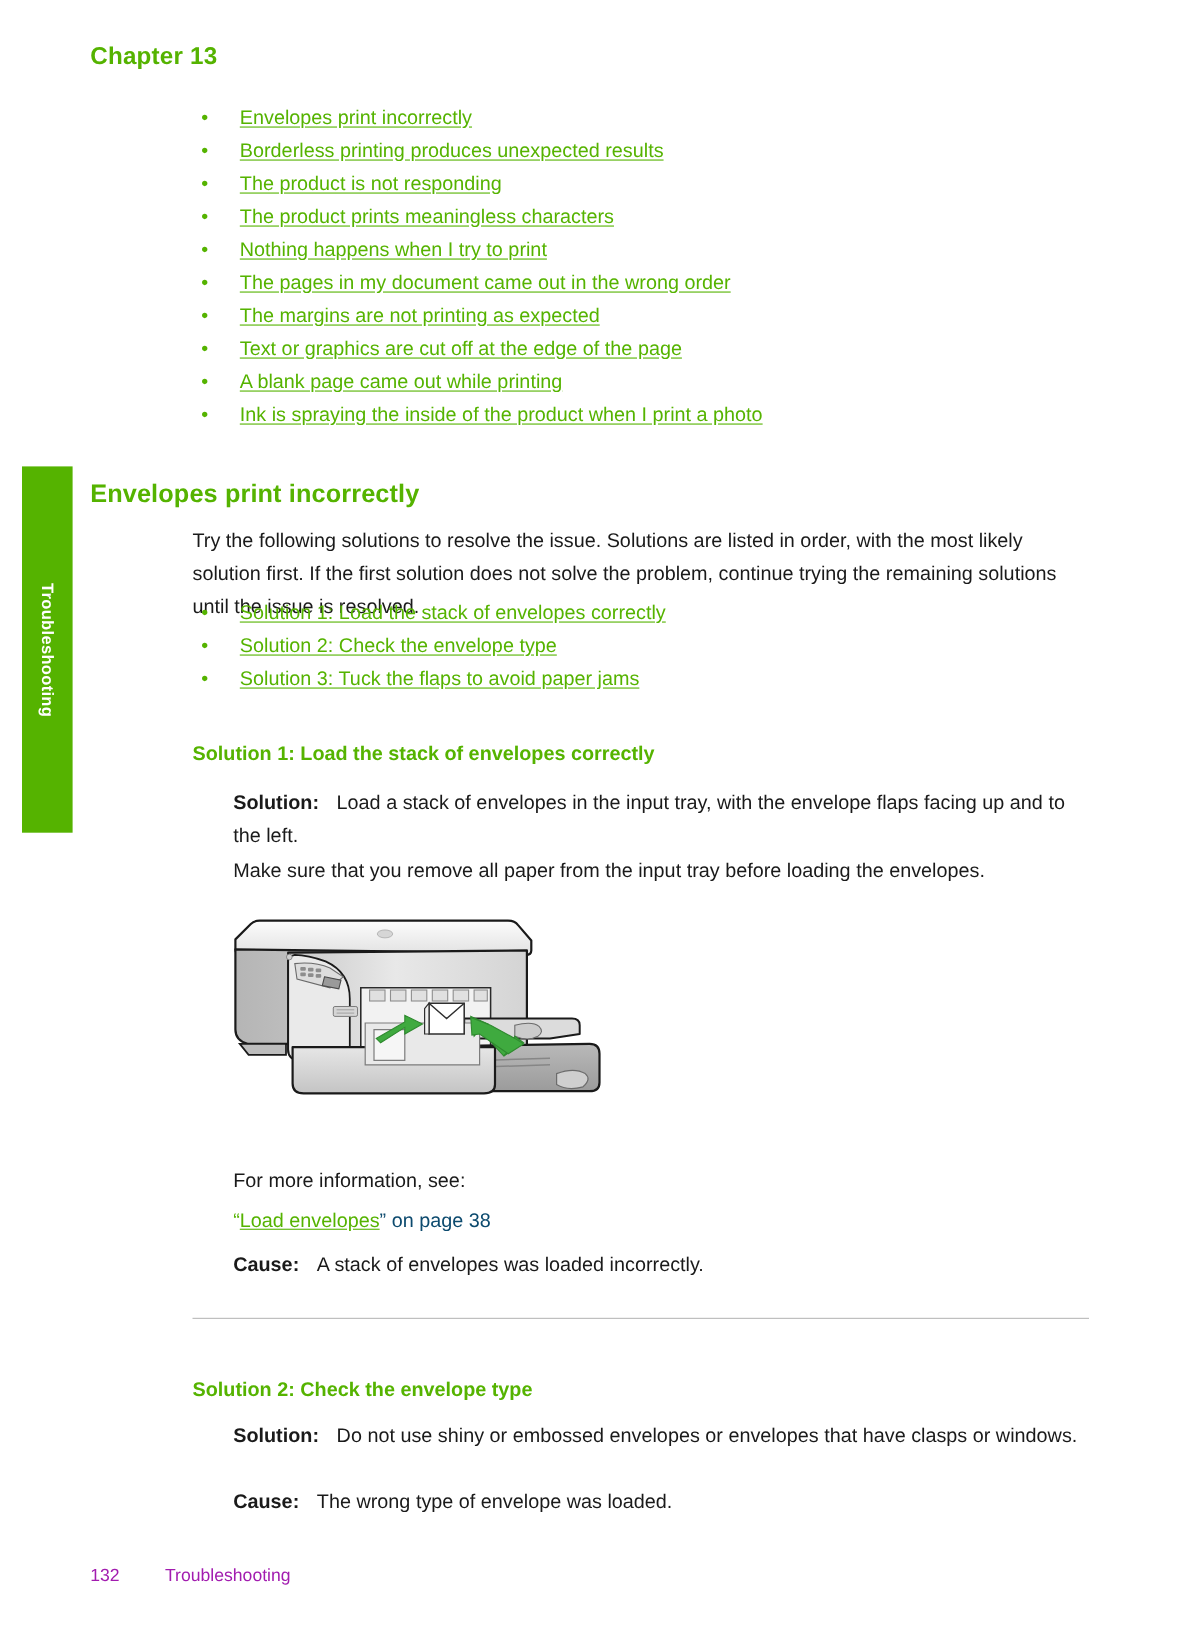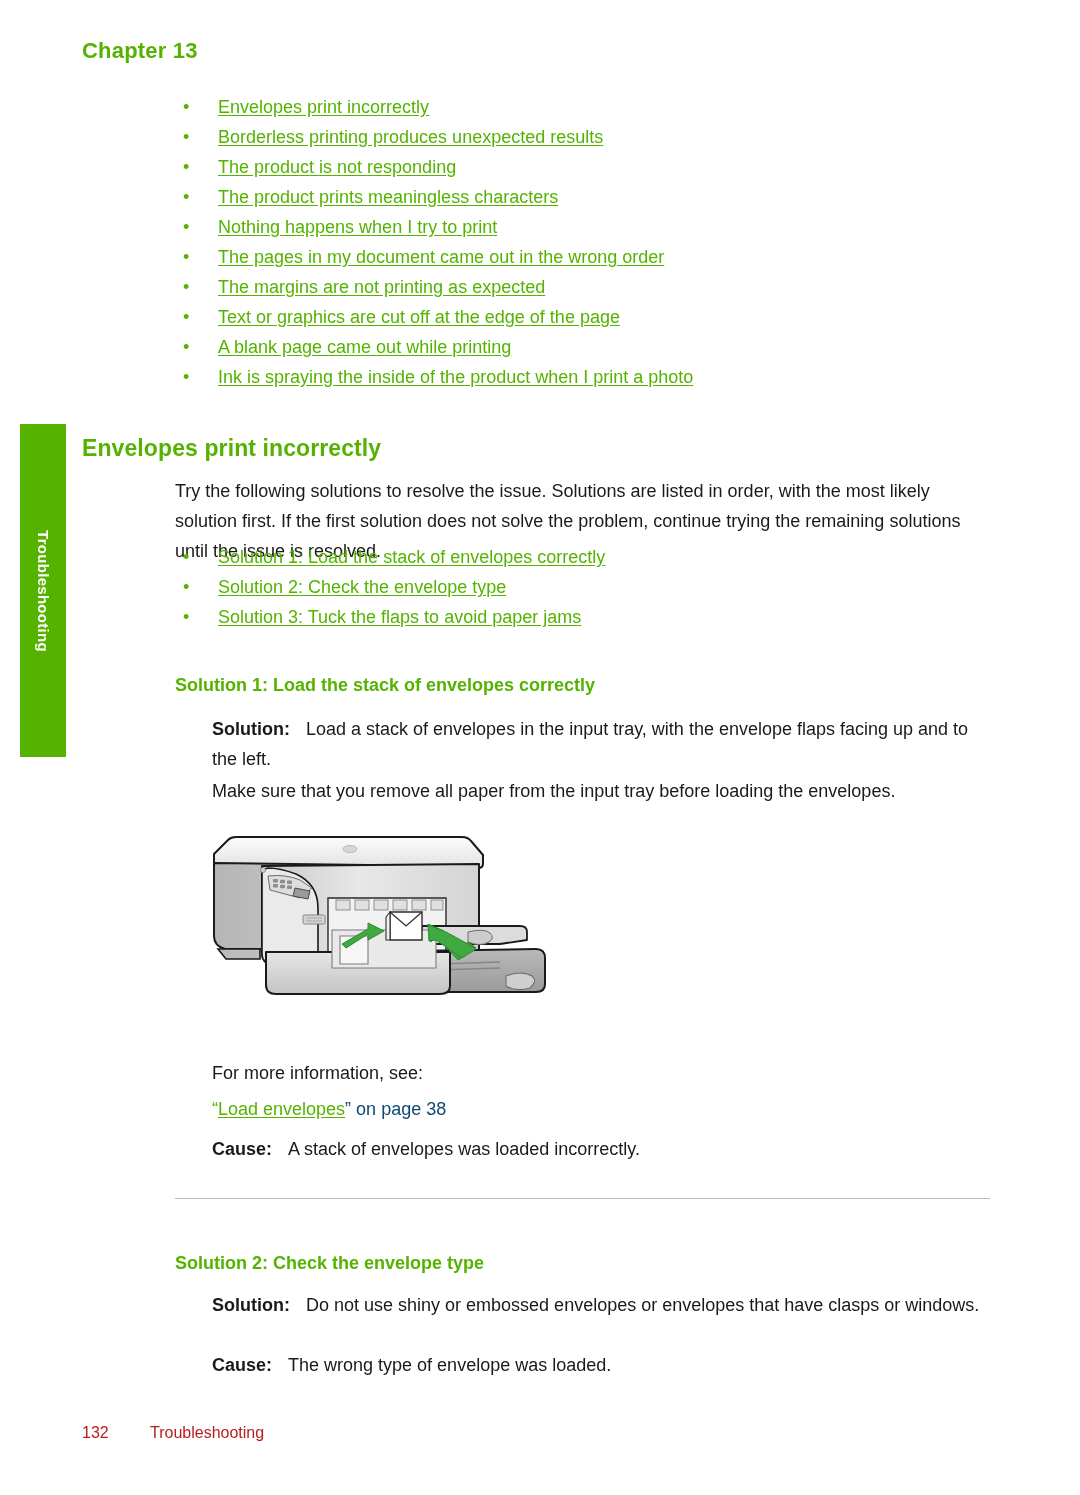--- a/index.html
+++ b/index.html
@@ -148,21 +148,21 @@
     height: 1px;
     background: #b8b8b8;
   }
 
   
   .footer {
     position: absolute;
     left: 82px;
     top: 1424px;
     font-size: 16px;
-    color: #b91c1c;
+    color: #a21caf;
     white-space: nowrap;
   }
   .footer .pg-num { display: inline-block; width: 68px; }
 
   
   .figure {
     position: absolute;
     left: 200px;
     top: 818px;
     width: 380px;

